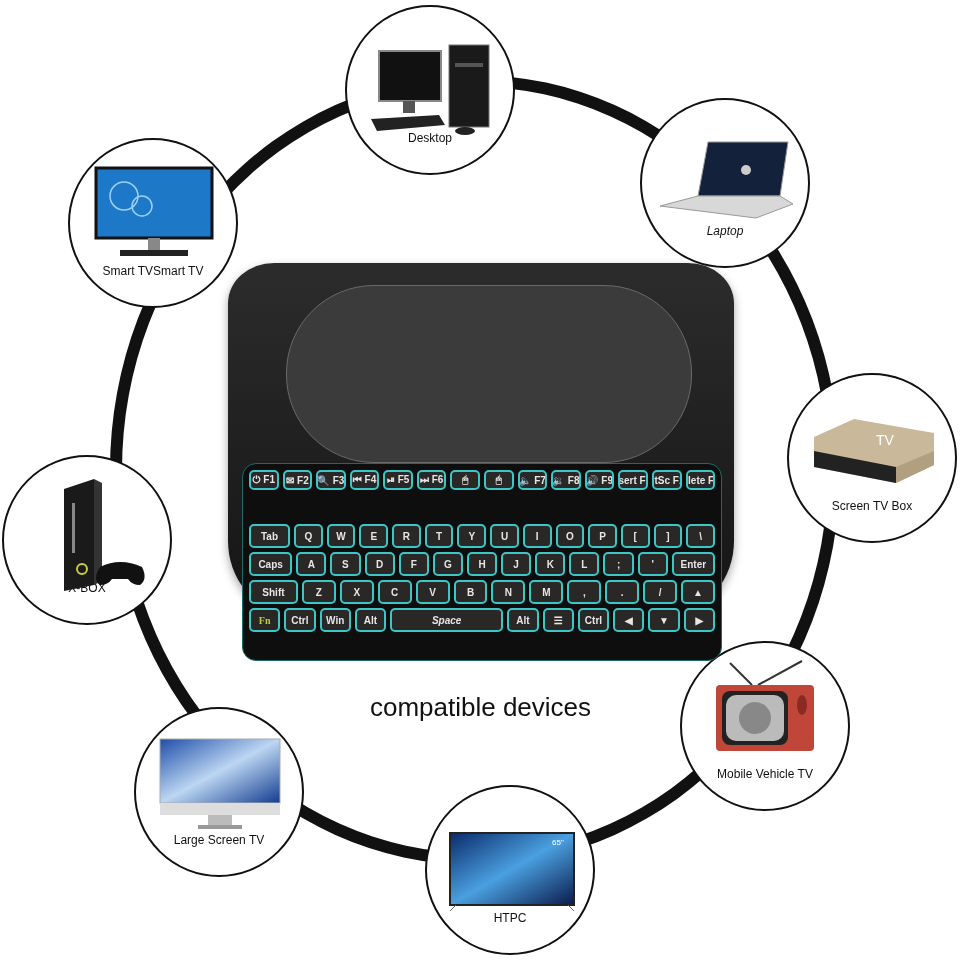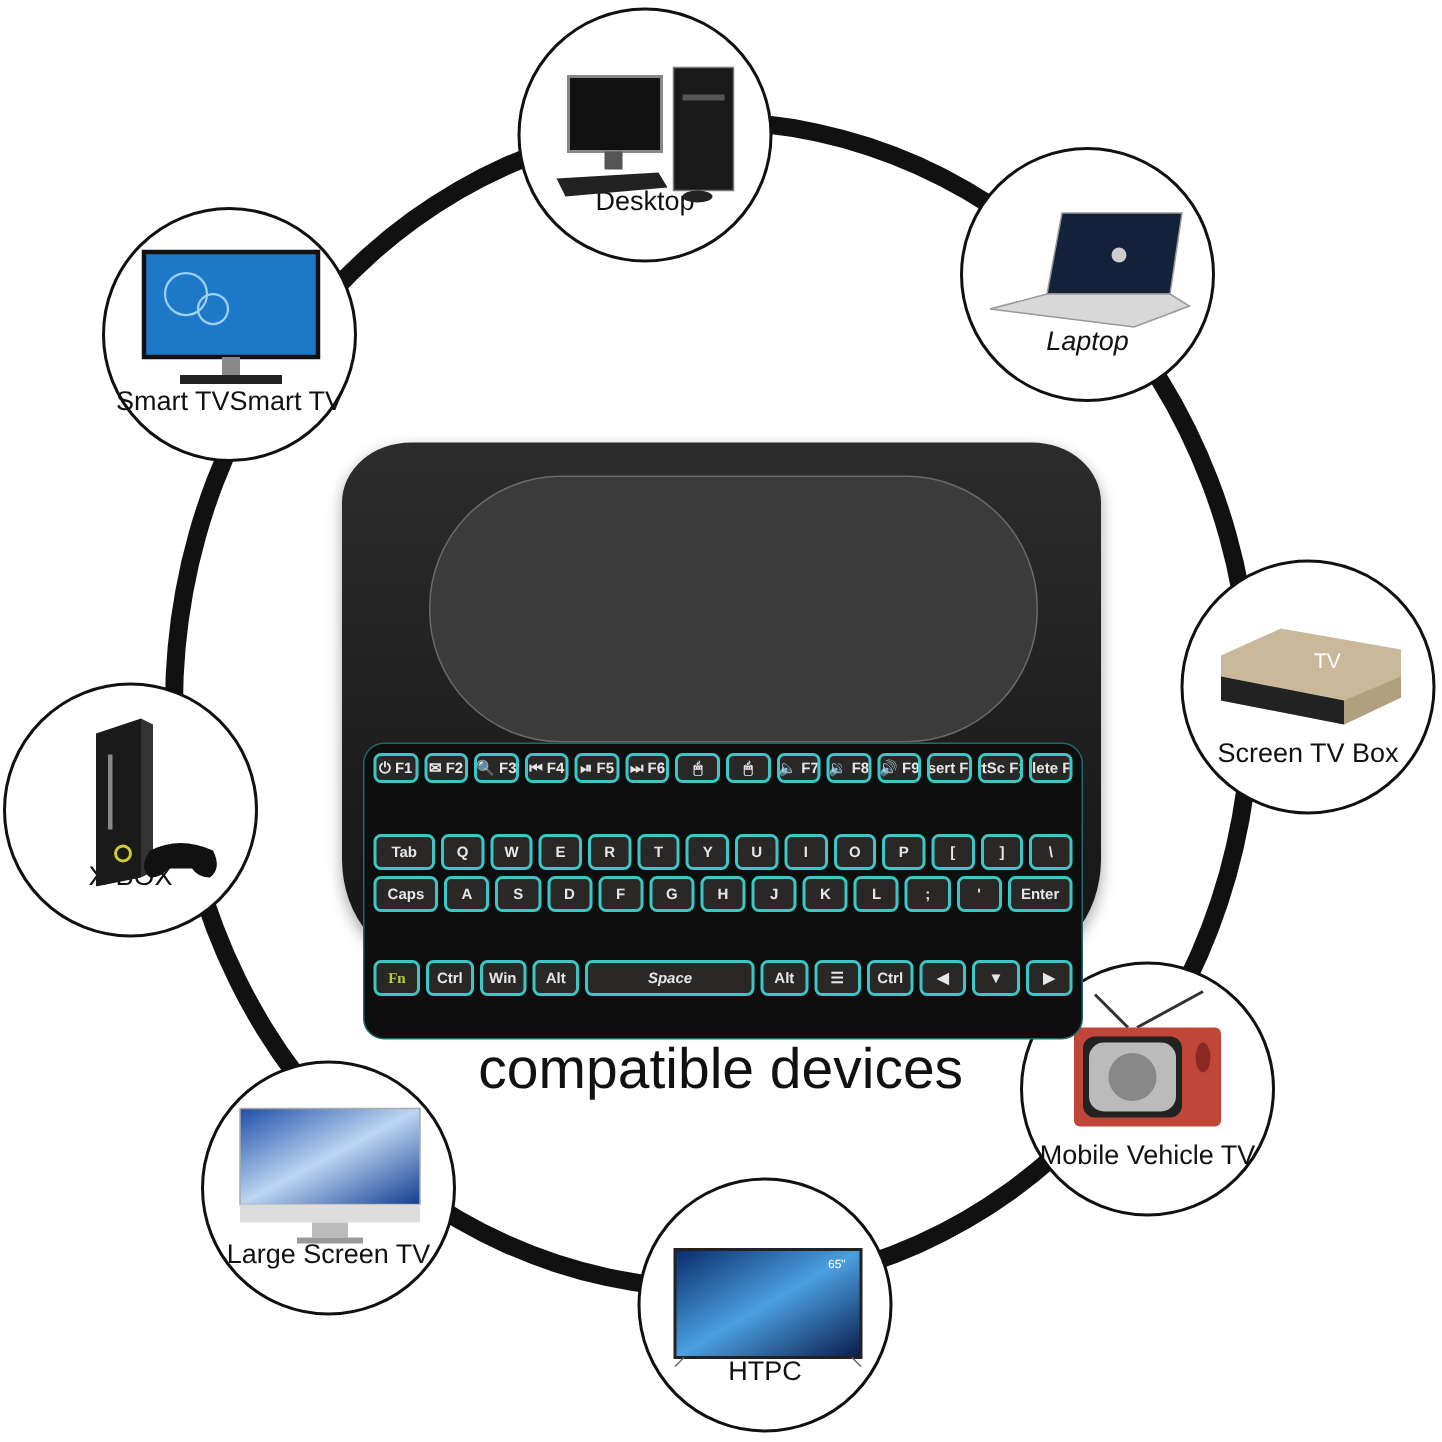--- a/index.html
+++ b/index.html
@@ -1,28 +1,28 @@
 <!DOCTYPE html>
 <html><head>
 <meta charset="utf-8">
 <style>
   html,body{margin:0;padding:0;background:#fff;}
   body{width:961px;height:961px;position:relative;overflow:hidden;font-family:"Liberation Sans",sans-serif;}
   .ring{position:absolute;left:110px;top:75px;width:730px;height:790px;border:12px solid #111;border-radius:50%;box-sizing:border-box;}
   .badge{position:absolute;width:170px;height:170px;border-radius:50%;background:#fff;border:2px solid #111;box-sizing:border-box;display:flex;flex-direction:column;align-items:center;justify-content:flex-end;padding-bottom:28px;}
-  .badge .cap{font-size:18px;color:#111;text-align:right;white-space:nowrap;}
+  .badge .cap{font-size:12px;color:#111;text-align:right;white-space:nowrap;}
   .ill{position:absolute;}
   
-  .kb{position:absolute;left:228px;top:263px;width:506px;height:348px;background:linear-gradient(180deg,#2c2c2c,#151515);border-radius:46px 46px 60px 60px / 40px 40px 70px 70px;box-shadow:0 4px 10px rgba(0,0,0,.35);margin-top:32px;}
+  .kb{position:absolute;left:228px;top:263px;width:506px;height:348px;background:linear-gradient(180deg,#2c2c2c,#151515);border-radius:46px 46px 60px 60px / 40px 40px 70px 70px;box-shadow:0 4px 10px rgba(0,0,0,.35);}
   .pad{position:absolute;left:58px;top:22px;width:404px;height:176px;border:1px solid #6a6a6a;border-radius:88px;background:#3b3b3b;}
   .keys{position:absolute;left:14px;top:200px;width:478px;height:196px;background:#0e0e0e;border-radius:14px;border:1px solid #1d6a6a;}
   .row{position:absolute;left:6px;right:6px;height:24px;display:flex;gap:4px;}
   .k{flex:1;background:#2a2727;border:2px solid #3cc6c6;border-radius:5px;color:#e6e6e6;font-size:10px;font-weight:bold;display:flex;align-items:center;justify-content:center;box-sizing:border-box;position:relative;white-space:nowrap;overflow:hidden;}
   .k.fn{color:#b8d23a;font-family:Liberation Serif, serif;}
-  .title{position:absolute;left:0;width:961px;top:692px;text-align:center;font-size:38px;color:#111;}
+  .title{position:absolute;left:0;width:961px;top:692px;text-align:center;font-size:26px;color:#111;}
 </style>
 </head>
 <body>
 
 <div class="ring"></div>
 
 <div class="badge" style="left:345px;top:5px;">
   <svg class="ill" style="left:22px;top:36px" width="126" height="95" viewBox="0 0 126 95">
     <rect x="10" y="8" width="62" height="50" fill="#111" stroke="#888" stroke-width="2"></rect>
     <rect x="34" y="58" width="12" height="12" fill="#555"></rect>
@@ -165,20 +165,34 @@
         <div class="k">T</div>
         <div class="k">Y</div>
         <div class="k">U</div>
         <div class="k">I</div>
         <div class="k">O</div>
         <div class="k">P</div>
         <div class="k">[</div>
         <div class="k">]</div>
         <div class="k">\</div>
       </div>
+    <div class="row" id="r4" style="top:116px">
+        <div class="k" style="flex: 1.5 1 0%;">Shift</div>
+        <div class="k">Z</div>
+        <div class="k">X</div>
+        <div class="k">C</div>
+        <div class="k">V</div>
+        <div class="k">B</div>
+        <div class="k">N</div>
+        <div class="k">M</div>
+        <div class="k">,</div>
+        <div class="k">.</div>
+        <div class="k">/</div>
+        <div class="k">▲</div>
+      </div>
     <div class="row" id="r5" style="top:144px">
         <div class="k fn">Fn</div>
         <div class="k">Ctrl</div>
         <div class="k">Win</div>
         <div class="k">Alt</div>
         <div class="k" style="flex: 4 1 0%; font-style: italic;">Space</div>
         <div class="k">Alt</div>
         <div class="k">☰</div>
         <div class="k">Ctrl</div>
         <div class="k">◀</div>

